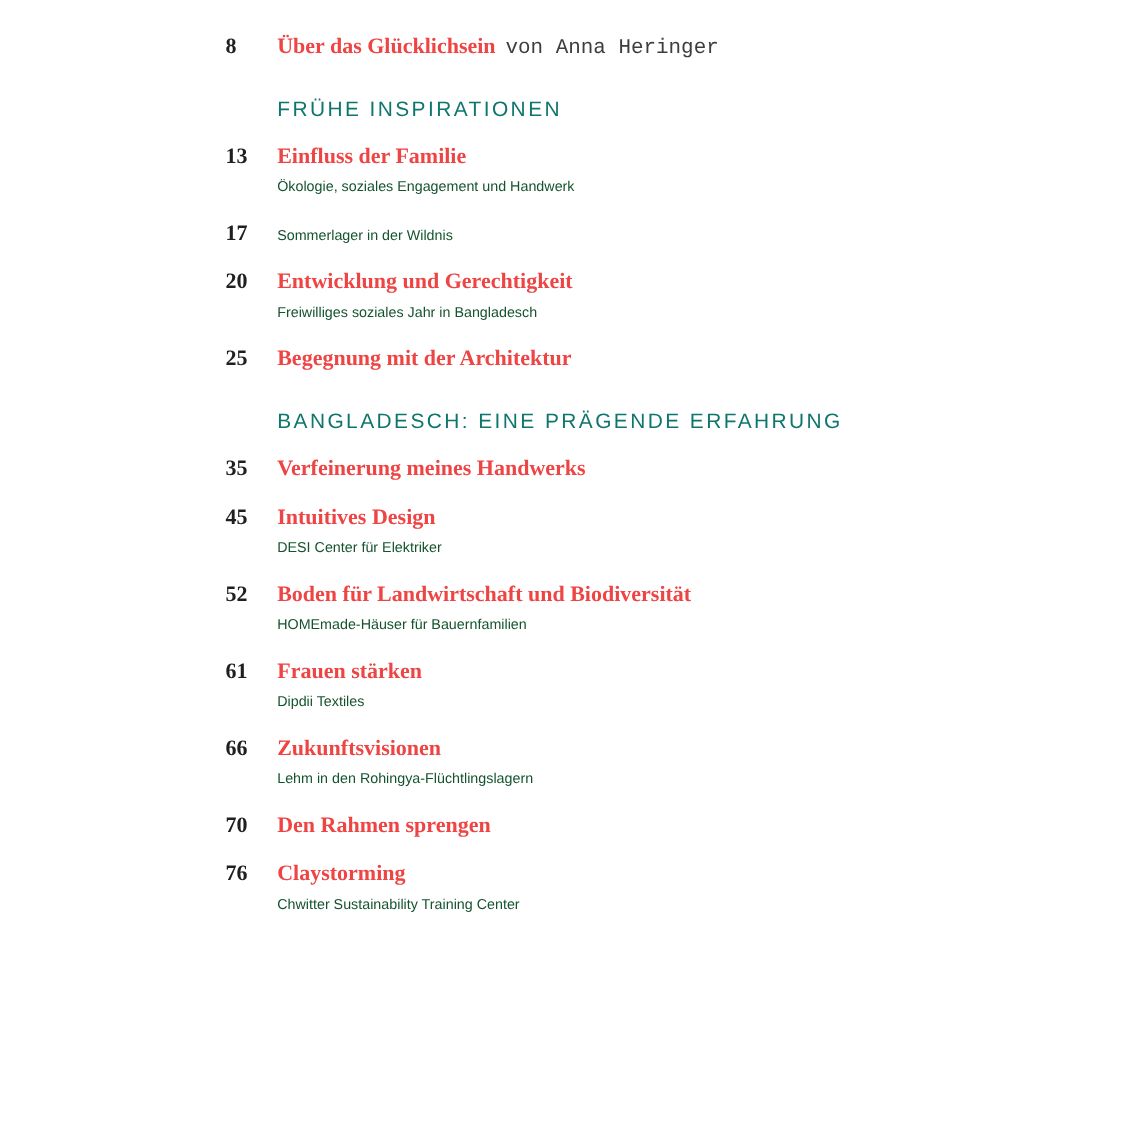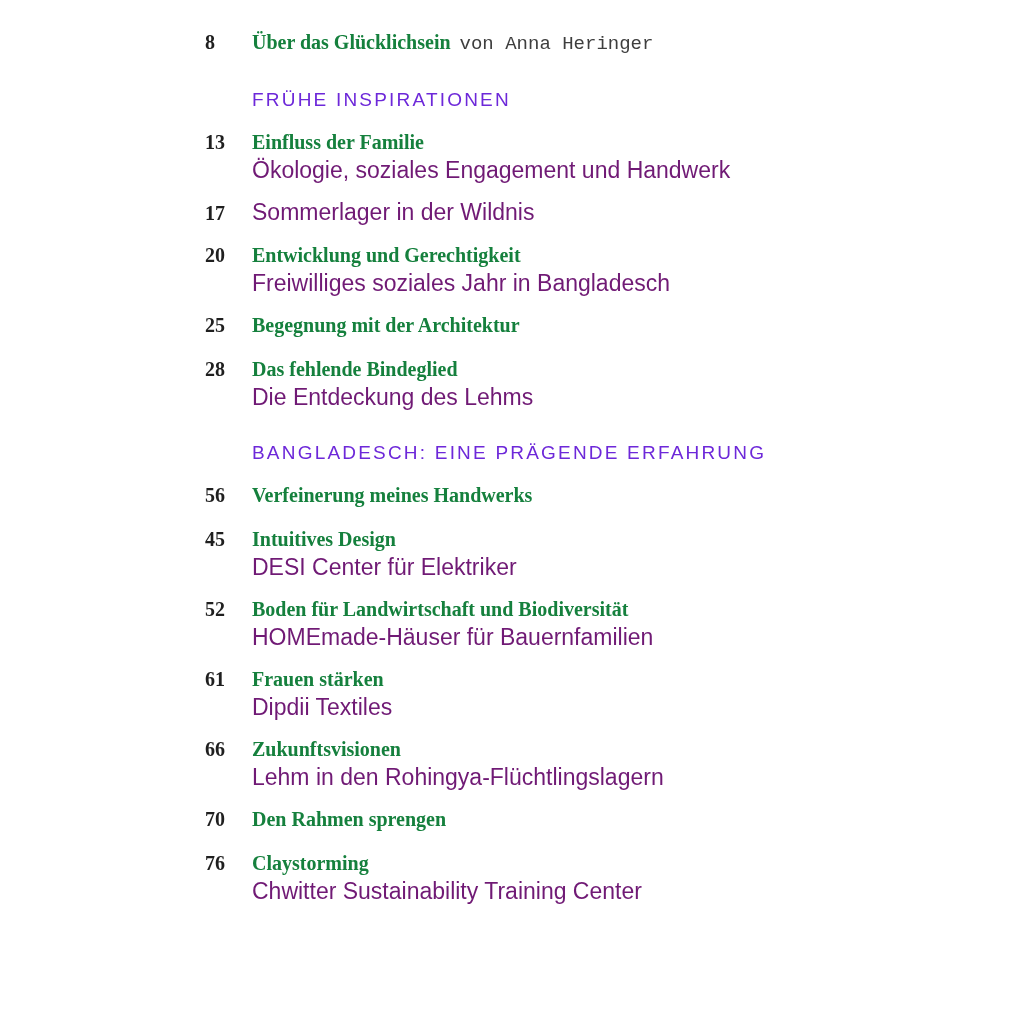--- a/index.html
+++ b/index.html
@@ -35,45 +35,45 @@
     font-size: 20px;
     line-height: 26px;
     color: #1f1f1f;
   }
   .txt { flex: 1; }
   .title-line { line-height: 26px; }
   .title {
     font-family: "Liberation Serif", serif;
     font-weight: 600;
     font-size: 20px;
-    color: #15803d;
+    color: #ef4444;
   }
   .byline {
     font-family: Liberation Mono, monospace;
     font-weight: 400;
     font-size: 19px;
     color: #3e3e3e;
     margin-left: 9px;
   }
   .subtitle {
     font-family: "Liberation Sans", sans-serif;
-    font-size: 23px;
+    font-size: 13px;
     line-height: 26px;
-    color: #701a75;
+    color: #14532d;
   }
   .section-row {
     margin-top: 30px;
     margin-bottom: 16px;
   }
   .section-heading {
     font-family: "Liberation Sans", sans-serif;
     font-size: 19px;
     line-height: 26px;
     letter-spacing: 2.2px;
-    color: #6d28d9;
+    color: #0f766e;
   }
 </style>
 </head>
 <body>
 
 <div class="page">
   <div class="toc">
 
     <div class="row">
       <div class="num">8</div>
@@ -114,37 +114,30 @@
       </div>
     </div>
 
     <div class="row">
       <div class="num">25</div>
       <div class="txt">
         <div class="title-line"><span class="title">Begegnung mit der Architektur</span></div>
       </div>
     </div>
 
-    <div class="row">
-      <div class="num">28</div>
-      <div class="txt">
-        <div class="title-line"><span class="title">Das fehlende Bindeglied</span></div>
-        <div class="subtitle">Die Entdeckung des Lehms</div>
-      </div>
-    </div>
 
     <div class="row section-row">
       <div class="num"></div>
       <div class="txt">
         <div class="section-heading">BANGLADESCH: EINE PRÄGENDE ERFAHRUNG</div>
       </div>
     </div>
 
     <div class="row">
-      <div class="num">56</div>
+      <div class="num">35</div>
       <div class="txt">
         <div class="title-line"><span class="title">Verfeinerung meines Handwerks</span></div>
       </div>
     </div>
 
     <div class="row">
       <div class="num">45</div>
       <div class="txt">
         <div class="title-line"><span class="title">Intuitives Design</span></div>
         <div class="subtitle">DESI Center für Elektriker</div>

